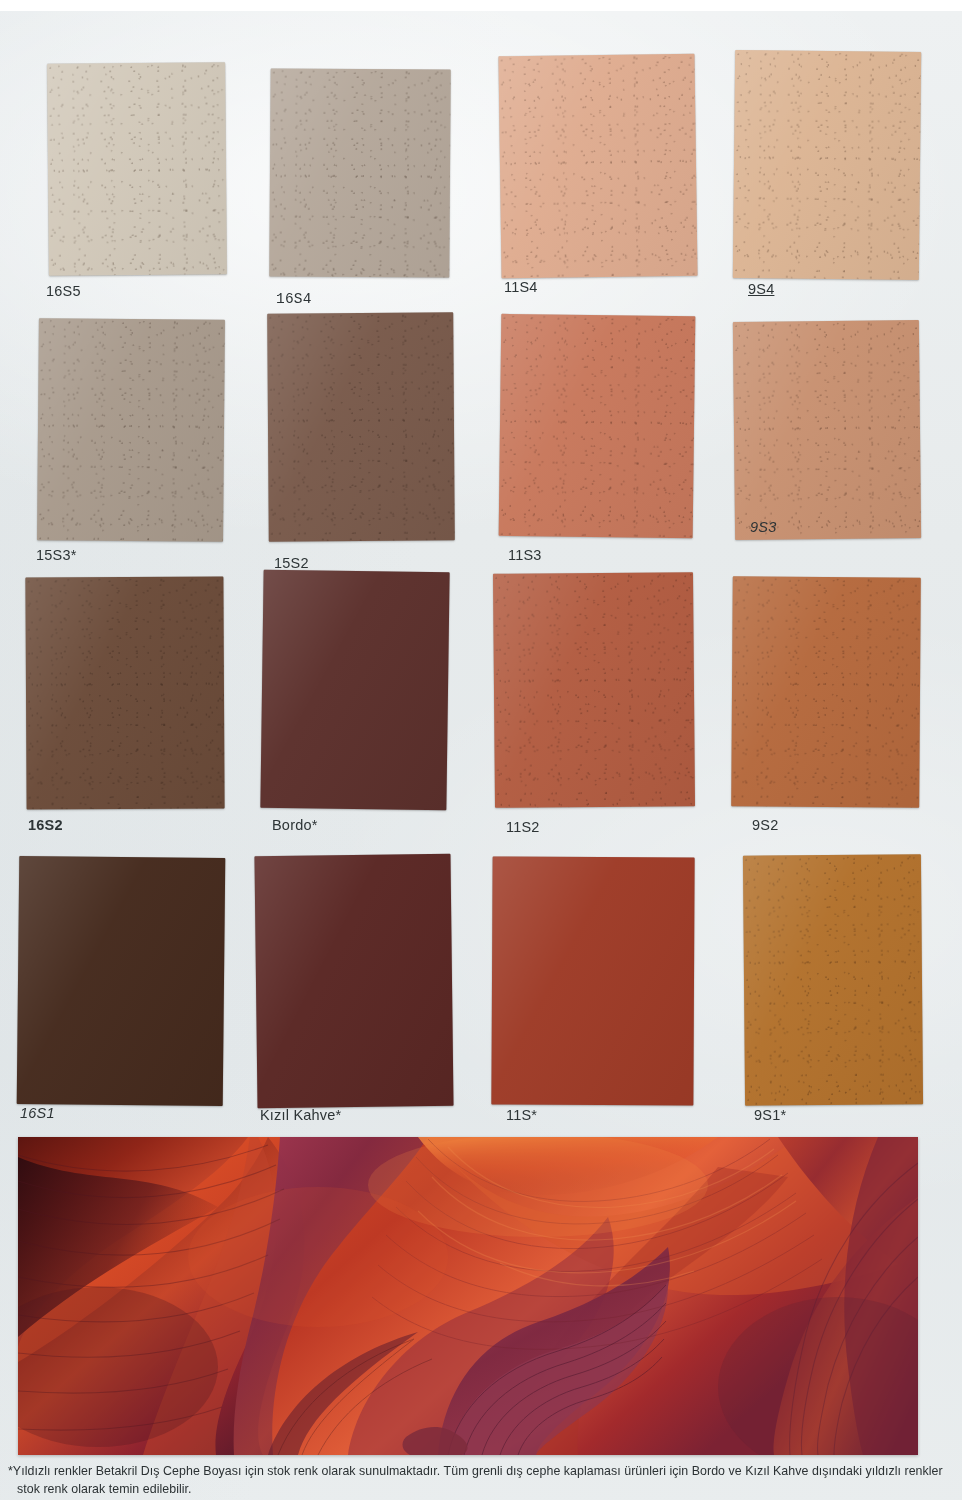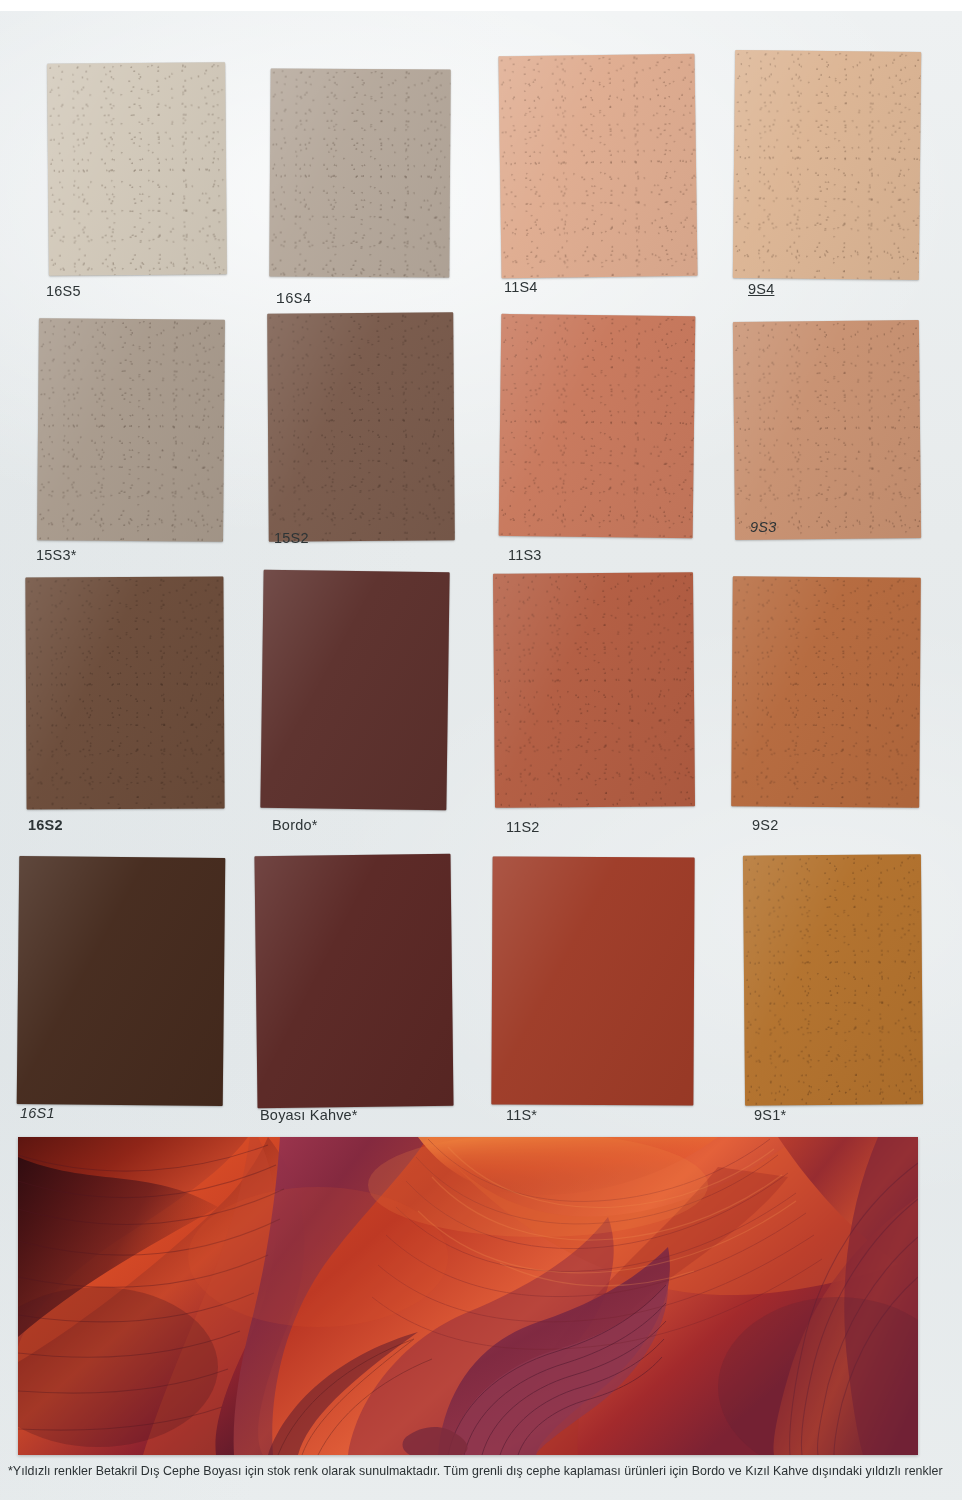--- a/index.html
+++ b/index.html
@@ -148,21 +148,21 @@
           <div class="sheen"></div>
         </div>
       </div>
       <div class="label" style="left: 36px; top: 536px;">15S3*</div>
       <div class="cell" style="left: 268px; top: 302px; width: 186px; height: 228px;">
         <div class="chip" style="width: 186px; height: 228px; background: rgb(121, 90, 75); transform: rotate(-0.4deg);">
           <div class="grain"></div>
           <div class="sheen"></div>
         </div>
       </div>
-      <div class="label" style="left: 274px; top: 519px;">15S2</div>
+      <div class="label" style="left: 274px; top: 544px;">15S2</div>
       <div class="cell" style="left: 500px; top: 304px; width: 194px; height: 222px;">
         <div class="chip" style="width: 194px; height: 222px; background: rgb(200, 120, 92); transform: rotate(0.7deg);">
           <div class="grain"></div>
           <div class="sheen"></div>
         </div>
       </div>
       <div class="label" style="left: 508px; top: 536px;">11S3</div>
       <div class="cell" style="left: 734px; top: 310px; width: 186px; height: 218px;">
         <div class="chip" style="width: 186px; height: 218px; background: rgb(200, 145, 113); transform: rotate(-0.6deg);">
           <div class="grain"></div>
@@ -201,21 +201,21 @@
         <div class="chip smooth" style="width: 206px; height: 248px; background: rgb(69, 42, 29); transform: rotate(0.6deg);">
           <div class="sheen"></div>
         </div>
       </div>
       <div class="label" style="left: 20px; top: 1094px; font-style: italic;">16S1</div>
       <div class="cell" style="left: 256px; top: 844px; width: 196px; height: 252px;">
         <div class="chip smooth" style="width: 196px; height: 252px; background: rgb(90, 39, 36); transform: rotate(-0.7deg);">
           <div class="sheen"></div>
         </div>
       </div>
-      <div class="label" style="left: 260px; top: 1096px;">Boyası Kahve*</div>
+      <div class="label" style="left: 260px; top: 1096px;">Kızıl Kahve*</div>
       <div class="cell" style="left: 492px; top: 846px; width: 202px; height: 248px;">
         <div class="chip smooth" style="width: 202px; height: 248px; background: rgb(158, 59, 39); transform: rotate(0.3deg);">
           <div class="sheen"></div>
         </div>
       </div>
       <div class="label" style="left: 506px; top: 1096px;">11S*</div>
       <div class="cell" style="left: 744px; top: 844px; width: 178px; height: 250px;">
         <div class="chip" style="width: 178px; height: 250px; background: rgb(178, 113, 44); transform: rotate(-0.5deg);">
           <div class="grain"></div>
           <div class="sheen"></div>
@@ -353,15 +353,16 @@
       <ellipse cx="300" cy="120" rx="130" ry="70" fill="#e05a2c" opacity="0.16"></ellipse>
       <ellipse cx="80" cy="230" rx="120" ry="80" fill="#4a1420" opacity="0.28"></ellipse>
       <ellipse cx="820" cy="250" rx="120" ry="90" fill="#5c1e33" opacity="0.25"></ellipse>
 
       <path d="M388,300 C404,288 424,286 440,298 C452,306 452,314 444,318 L392,318 C384,314 382,306 388,300 Z" fill="#7e2b3c" opacity="0.85"></path>
     </svg>
   </div>
 
   <div class="footnote">
     <p>*Yıldızlı renkler Betakril Dış Cephe Boyası için stok renk olarak sunulmaktadır. Tüm grenli dış cephe kaplaması ürünleri için Bordo ve Kızıl Kahve dışındaki yıldızlı renkler</p>
+    <p class="line2">stok renk olarak temin edilebilir.</p>
   </div>
 
 </div>
 
 </body></html>

